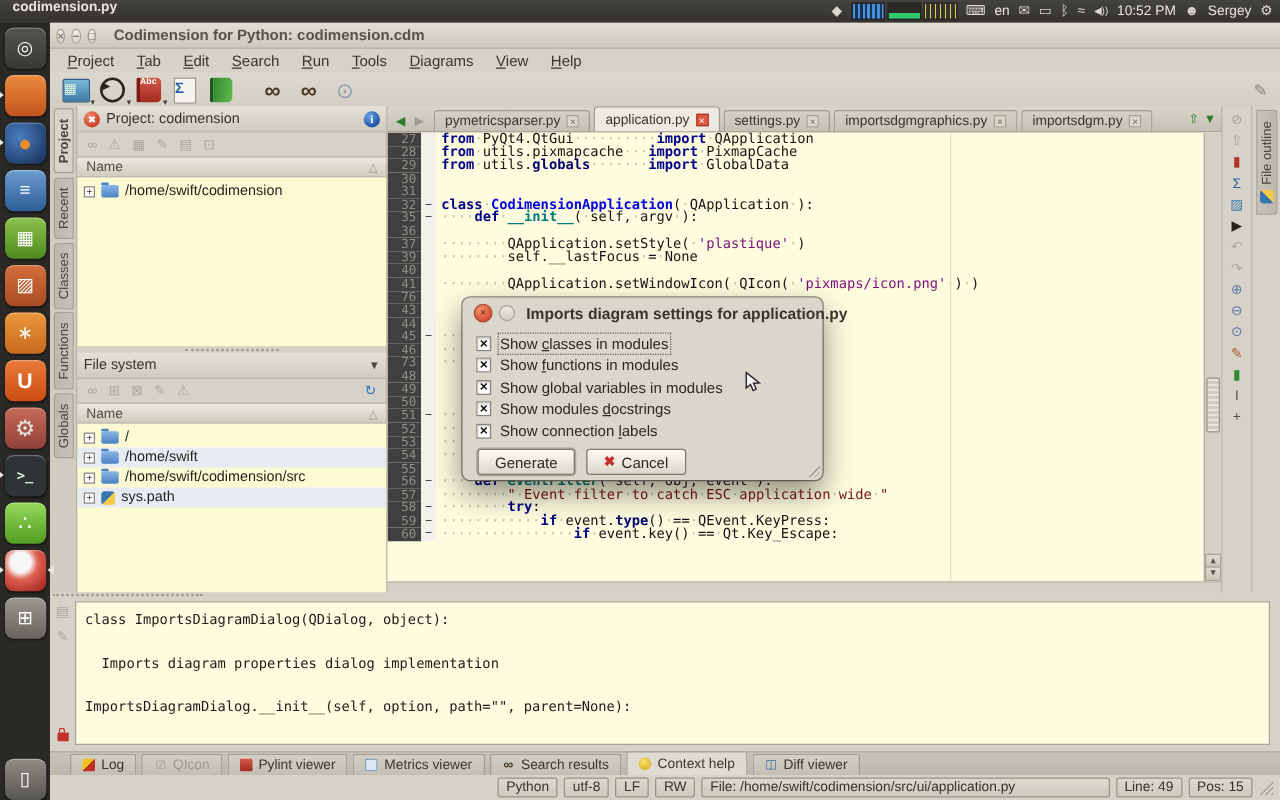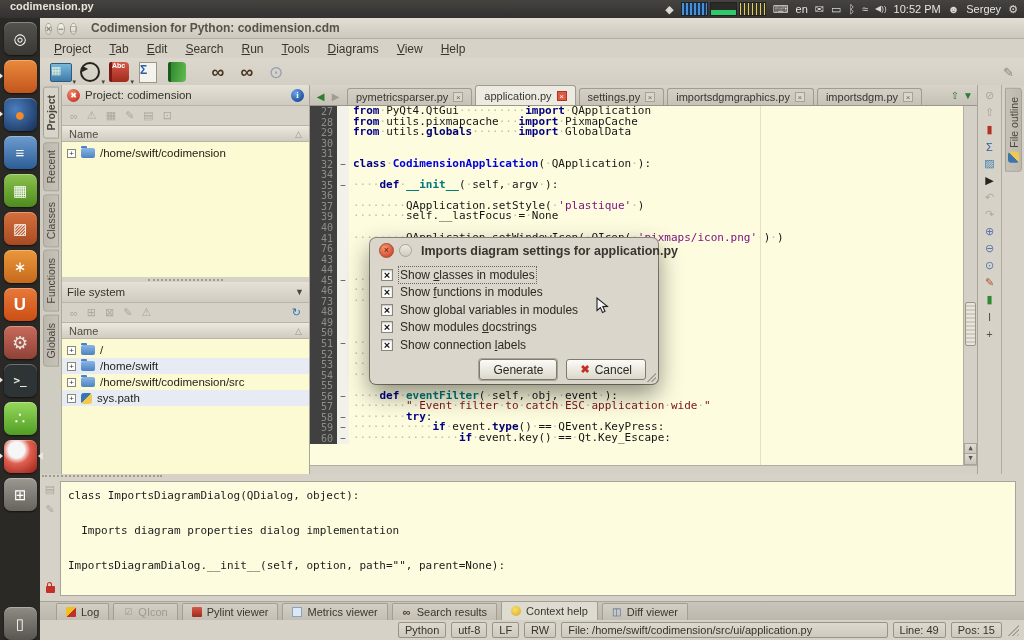--- a/index.html
+++ b/index.html
@@ -159,21 +159,21 @@
   #dlg-titlebar{height:25px;display:flex;align-items:center;gap:5px;padding:0 9px}
   .dlg-close{width:15px;height:15px;border-radius:50%;flex:none;background:radial-gradient(circle at 35% 30%,#f4976c,#d74f36 72%);
     border:1px solid #a84a30;color:#5e1408;font-size:9px;line-height:13px;text-align:center;box-sizing:border-box}
   .dlg-dot{width:13px;height:13px;border-radius:50%;flex:none;background:linear-gradient(#eeeadf,#cfccc2);border:1px solid #a8a498;box-sizing:border-box}
   #dlg-title{font-weight:bold;color:#38342e;font-size:12.5px;margin-left:4px;white-space:nowrap}
   #opts{padding:5px 11px 0;display:flex;flex-direction:column;gap:4.6px}
   .opt{display:flex;align-items:center;gap:7px;color:#2c2822;font-size:12px;height:13px}
   .cb{width:12px;height:12px;flex:none;border:1px solid #89857a;background:#fff;box-shadow:inset 0 1px 2px rgba(0,0,0,.25);
     font-size:11px;line-height:11px;text-align:center;color:#15120e;font-weight:bold;box-sizing:border-box}
   .opt.focused .lbl{outline:1px dotted #666;outline-offset:1px}
-  #dlg-btns{display:flex;justify-content:flex-end;gap:9px;padding:8px 12px 0}
+  #dlg-btns{display:flex;justify-content:flex-start;gap:9px;padding:8px 12px 0}
   .btn{height:21px;border:1px solid #7e7a6e;border-radius:3px;background:linear-gradient(#fcfbf7,#dbd7cb);
     display:flex;align-items:center;justify-content:center;gap:5px;font-size:12px;color:#2c2822;padding:0 13px;box-sizing:border-box}
   .btn.default{box-shadow:0 0 0 1px #a8a496}
   .redx{color:#c03028;font-weight:bold;font-size:11px}
   .grip{position:absolute;right:2px;bottom:2px;width:11px;height:11px;
     background:repeating-linear-gradient(135deg,#a39f92 0 1px,transparent 1px 3px);clip-path:polygon(100% 0,100% 100%,0 100%)}
   #cursor{position:absolute;left:596px;top:297px;z-index:60}
 </style>
 </head>
 <body>
@@ -400,21 +400,20 @@
           </div>
       </div>
       <div id="code">
         <div id="codeLines">
             <div class="ln"><span class="num">27</span><span class="fold"></span><span class="ctext"><span class="k">from</span><span class="t"><i class="d">·</i>PyQt4.QtGui<i class="d">··········</i></span><span class="k">import</span><span class="t"><i class="d">·</i>QApplication</span></span></div>
             <div class="ln"><span class="num">28</span><span class="fold"></span><span class="ctext"><span class="k">from</span><span class="t"><i class="d">·</i>utils.pixmapcache<i class="d">···</i></span><span class="k">import</span><span class="t"><i class="d">·</i>PixmapCache</span></span></div>
             <div class="ln"><span class="num">29</span><span class="fold"></span><span class="ctext"><span class="k">from</span><span class="t"><i class="d">·</i>utils.</span><span class="b">globals</span><span class="t"><i class="d">·······</i></span><span class="k">import</span><span class="t"><i class="d">·</i>GlobalData</span></span></div>
             <div class="ln"><span class="num">30</span><span class="fold"></span><span class="ctext"></span></div>
             <div class="ln"><span class="num">31</span><span class="fold"></span><span class="ctext"></span></div>
             <div class="ln"><span class="num">32</span><span class="fold">−</span><span class="ctext"><span class="k">class</span><span class="t"><i class="d">·</i></span><span class="c">CodimensionApplication</span><span class="t">(<i class="d">·</i>QApplication<i class="d">·</i>):</span></span></div>
-            <div class="ln"><span class="num">34</span><span class="fold"></span><span class="ctext"></span></div>
             <div class="ln"><span class="num">35</span><span class="fold">−</span><span class="ctext"><span class="t"><i class="d">····</i></span><span class="k">def</span><span class="t"><i class="d">·</i></span><span class="dn">__init__</span><span class="t">(<i class="d">·</i>self,<i class="d">·</i>argv<i class="d">·</i>):</span></span></div>
             <div class="ln"><span class="num">36</span><span class="fold"></span></div>
             <div class="ln"><span class="num">37</span><span class="fold"></span><span class="ctext"><span class="t"><i class="d">········</i></span><span class="t">QApplication.setStyle(<i class="d">·</i></span><span class="s1">'plastique'</span><span class="t"><i class="d">·</i>)</span></span></div>
             <div class="ln"><span class="num">39</span><span class="fold"></span><span class="ctext"><span class="t"><i class="d">········</i></span><span class="t">self.__lastFocus<i class="d">·</i>=<i class="d">·</i>None</span></span></div>
             <div class="ln"><span class="num">40</span><span class="fold"></span><span class="ctext"></span></div>
             <div class="ln"><span class="num">41</span><span class="fold"></span><span class="ctext"><span class="t"><i class="d">········</i></span><span class="t">QApplication.setWindowIcon(<i class="d">·</i>QIcon(<i class="d">·</i></span><span class="s1">'pixmaps/icon.png'</span><span class="t"><i class="d">·</i>)<i class="d">·</i>)</span></span></div>
             <div class="ln"><span class="num">76</span><span class="fold"></span><span class="ctext"></span></div>
             <div class="ln"><span class="num">43</span><span class="fold"></span><span class="ctext"></span></div>
             <div class="ln"><span class="num">44</span><span class="fold"></span><span class="ctext"></span></div>
             <div class="ln"><span class="num">45</span><span class="fold">−</span><span class="ctext"><span class="t"><i class="d">····</i></span><span class="k">def</span><span class="t"><i class="d">·</i></span><span class="dn">installRedirectedIO</span><span class="t">(<i class="d">·</i>self<i class="d">·</i>):</span></span></div>

